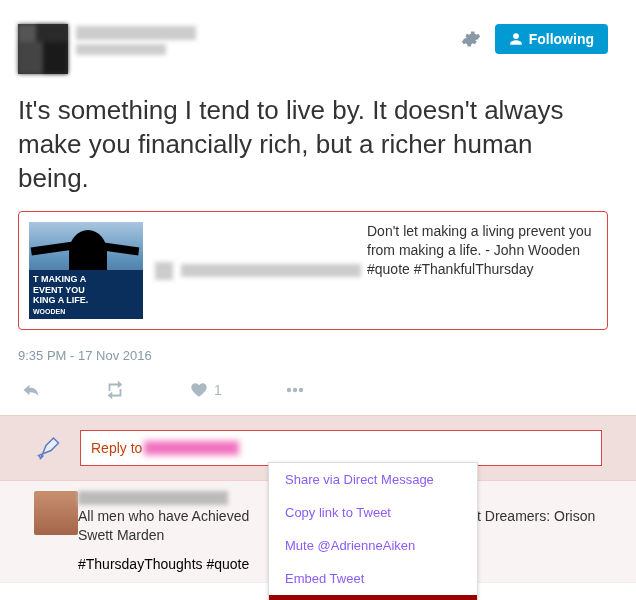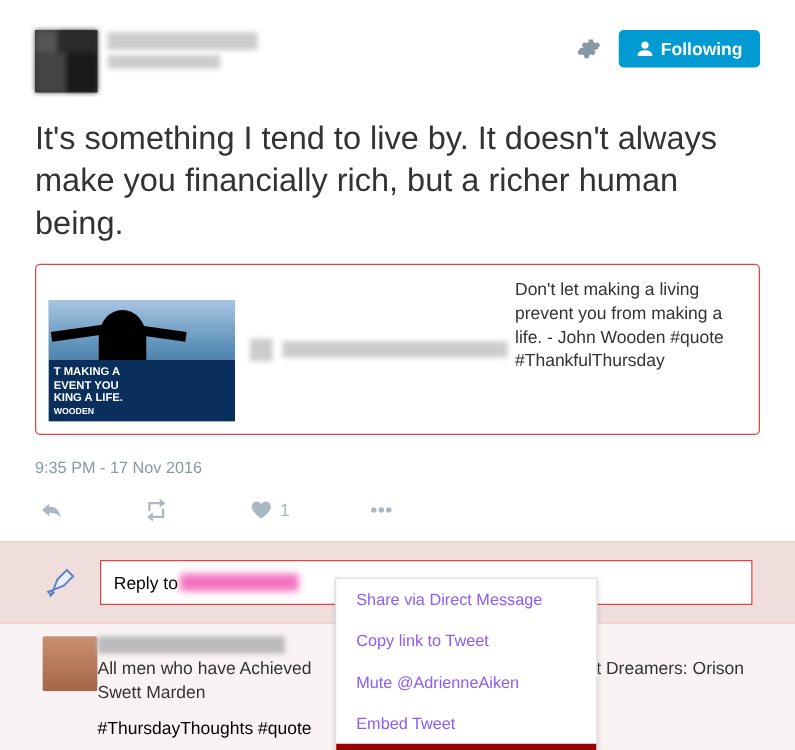--- a/index.html
+++ b/index.html
@@ -1,54 +1,54 @@
 <!DOCTYPE html>
 <html><head>
 <meta charset="utf-8">
 <style>
 * { margin: 0; padding: 0; box-sizing: border-box; }
 body { font-family: "Helvetica Neue", Helvetica, Arial, sans-serif; background: #fff; width: 636px; height: 600px; overflow: hidden; position: relative; }
-.card { background: #fff; padding: 24px 28px 0 28px; }
+.card { background: #fff; padding: 24px 28px 0 18px; }
 .header-row { display: flex; align-items: flex-start; justify-content: space-between; margin-bottom: 20px; }
 .user-info { display: flex; align-items: flex-start; gap: 8px; }
 .avatar-main { width: 50px; height: 50px; background: #333; position: relative; }
 .avatar-main::before { content:""; position:absolute; inset:0; background:
   linear-gradient(#555,#555) 0 0/18px 18px no-repeat,
   linear-gradient(#2a2a2a,#2a2a2a) 18px 0/32px 18px no-repeat,
   linear-gradient(#444,#444) 0 18px/25px 32px no-repeat,
   linear-gradient(#1a1a1a,#1a1a1a) 25px 18px/25px 32px no-repeat; filter: blur(2px);}
 .user-text { display:flex; flex-direction:column; gap:4px; padding-top:2px;}
 .pix-line { display:flex; gap:6px; }
 .pixel { background:#ccc; height:14px; filter: blur(2px); }
 .header-actions { display: flex; align-items: center; gap: 14px; }
 .gear-btn { cursor:pointer; color:#888; }
 .follow-btn { background:#019ad2; color:#fff; border:none; border-radius:4px; padding:7px 14px; font-size:14px; font-weight:bold; display:flex; align-items:center; gap:6px; cursor:pointer; }
 .tweet-text { font-size:26px; line-height:1.3; color:#333; margin-bottom:16px; }
 .quote-card { border:1px solid #d44; border-radius:4px; padding:10px; display:flex; gap:12px; margin-bottom:18px; }
-.quote-img { width:149px; height:97px; background:#5a8fb8 linear-gradient(to top,#2a3f5a 0%,#5a8fb8 60%,#a8c5e0 100%); position:relative; overflow:hidden; flex-shrink:0;margin-top:18px; }
+.quote-img { width:114px; height:97px; background:#5a8fb8 linear-gradient(to top,#2a3f5a 0%,#5a8fb8 60%,#a8c5e0 100%); position:relative; overflow:hidden; flex-shrink:0; }
 .quote-img .sil { position:absolute; left:40px; top:8px; width:38px; height:55px; background:#000; border-radius:50% 50% 10% 10% / 40% 40% 10% 10%; }
 .quote-img .arm { position:absolute; top:22px; height:8px; background:#000; width:50px; }
 .quote-img .arm.l { left:2px; transform:rotate(-8deg);}
 .quote-img .arm.r { left:60px; transform:rotate(8deg);}
 .quote-img .tband { position:absolute; left:0; bottom:0; width:100%; background:#0a2f5c; color:#fff; font-size:9px; font-weight:bold; font-family: Arial; padding:4px 4px 3px 4px; line-height:1.15; }
 .quote-body { flex:1; display:flex; flex-direction:row; gap:6px;}
 .quote-head { display:flex; align-items:center; gap:8px;}
 .quote-av { width:18px; height:18px; background:#ccc; filter: blur(2px);}
 .quote-text { font-size:14px; color:#333; line-height:1.35; }
 .timestamp { font-size:13px; color:#8899a6; margin-bottom:8px; }
 .actions { display:flex; align-items:center; gap:64px; padding:8px 0 14px 4px; color:#aab8c2; position:relative; }
 .action { display:flex; align-items:center; gap:6px; cursor:pointer; font-size:14px; }
 .action svg, .gear-btn svg { display:block; }
 .like-count { color:#aab8c2; font-size:14px; }
 .more-menu { position:absolute; top:462px; left:268px; width:210px; background:#fff; border:1px solid #ddd; box-shadow:0 1px 4px rgba(0,0,0,.15); font-size:13px; z-index:20; }
 .menu-item { padding:9px 16px; color:#8b5cf6; cursor:pointer; }
 .menu-item.sel { background:#990000; color:#fff; }
 .reply-bar { background:#f0dedd; border-top:1px solid #f0cec9; border-bottom:1px solid #f0cec9; padding:14px 34px; display:flex; align-items:center; gap:12px; position:relative; }
 .reply-av { width:34px; height:34px; color:#5b7ec7; display:flex; align-items:center; justify-content:center; }
-.reply-input { flex:1; height:36px; border:1px solid #d44; background:#fff; padding:0 10px; font-size:14px; display:flex; align-items:center; color:#000000; }
+.reply-input { flex:1; height:36px; border:1px solid #d44; background:#fff; padding:0 10px; font-size:14px; display:flex; align-items:center; color:#c2410c; }
 .reply-input .rpix { display:inline-block; width:95px; height:14px; background:#e4a; margin-left:2px; filter:blur(3px); opacity:.75;}
 .below { padding:10px 34px; background:#f9f4f3; border-bottom:1px solid #eee; }
 .below-tweet { display:flex; }
 .below-av { width:44px; height:44px; background:#b87a5c linear-gradient(#c89070,#a56548); border-radius:2px; flex-shrink:0;}
 .below-body { flex:1; font-size:14px; color:#333; }
 .below-name { display:flex; align-items:center; gap:8px; margin-bottom:2px;}
 .below-pix { height:14px; background:#bbb; filter:blur(2px);}
 .below-text { line-height:1.3; }
 .below-tags { margin-top:12px; color:#000000; font-size:14px;}
 </style>

